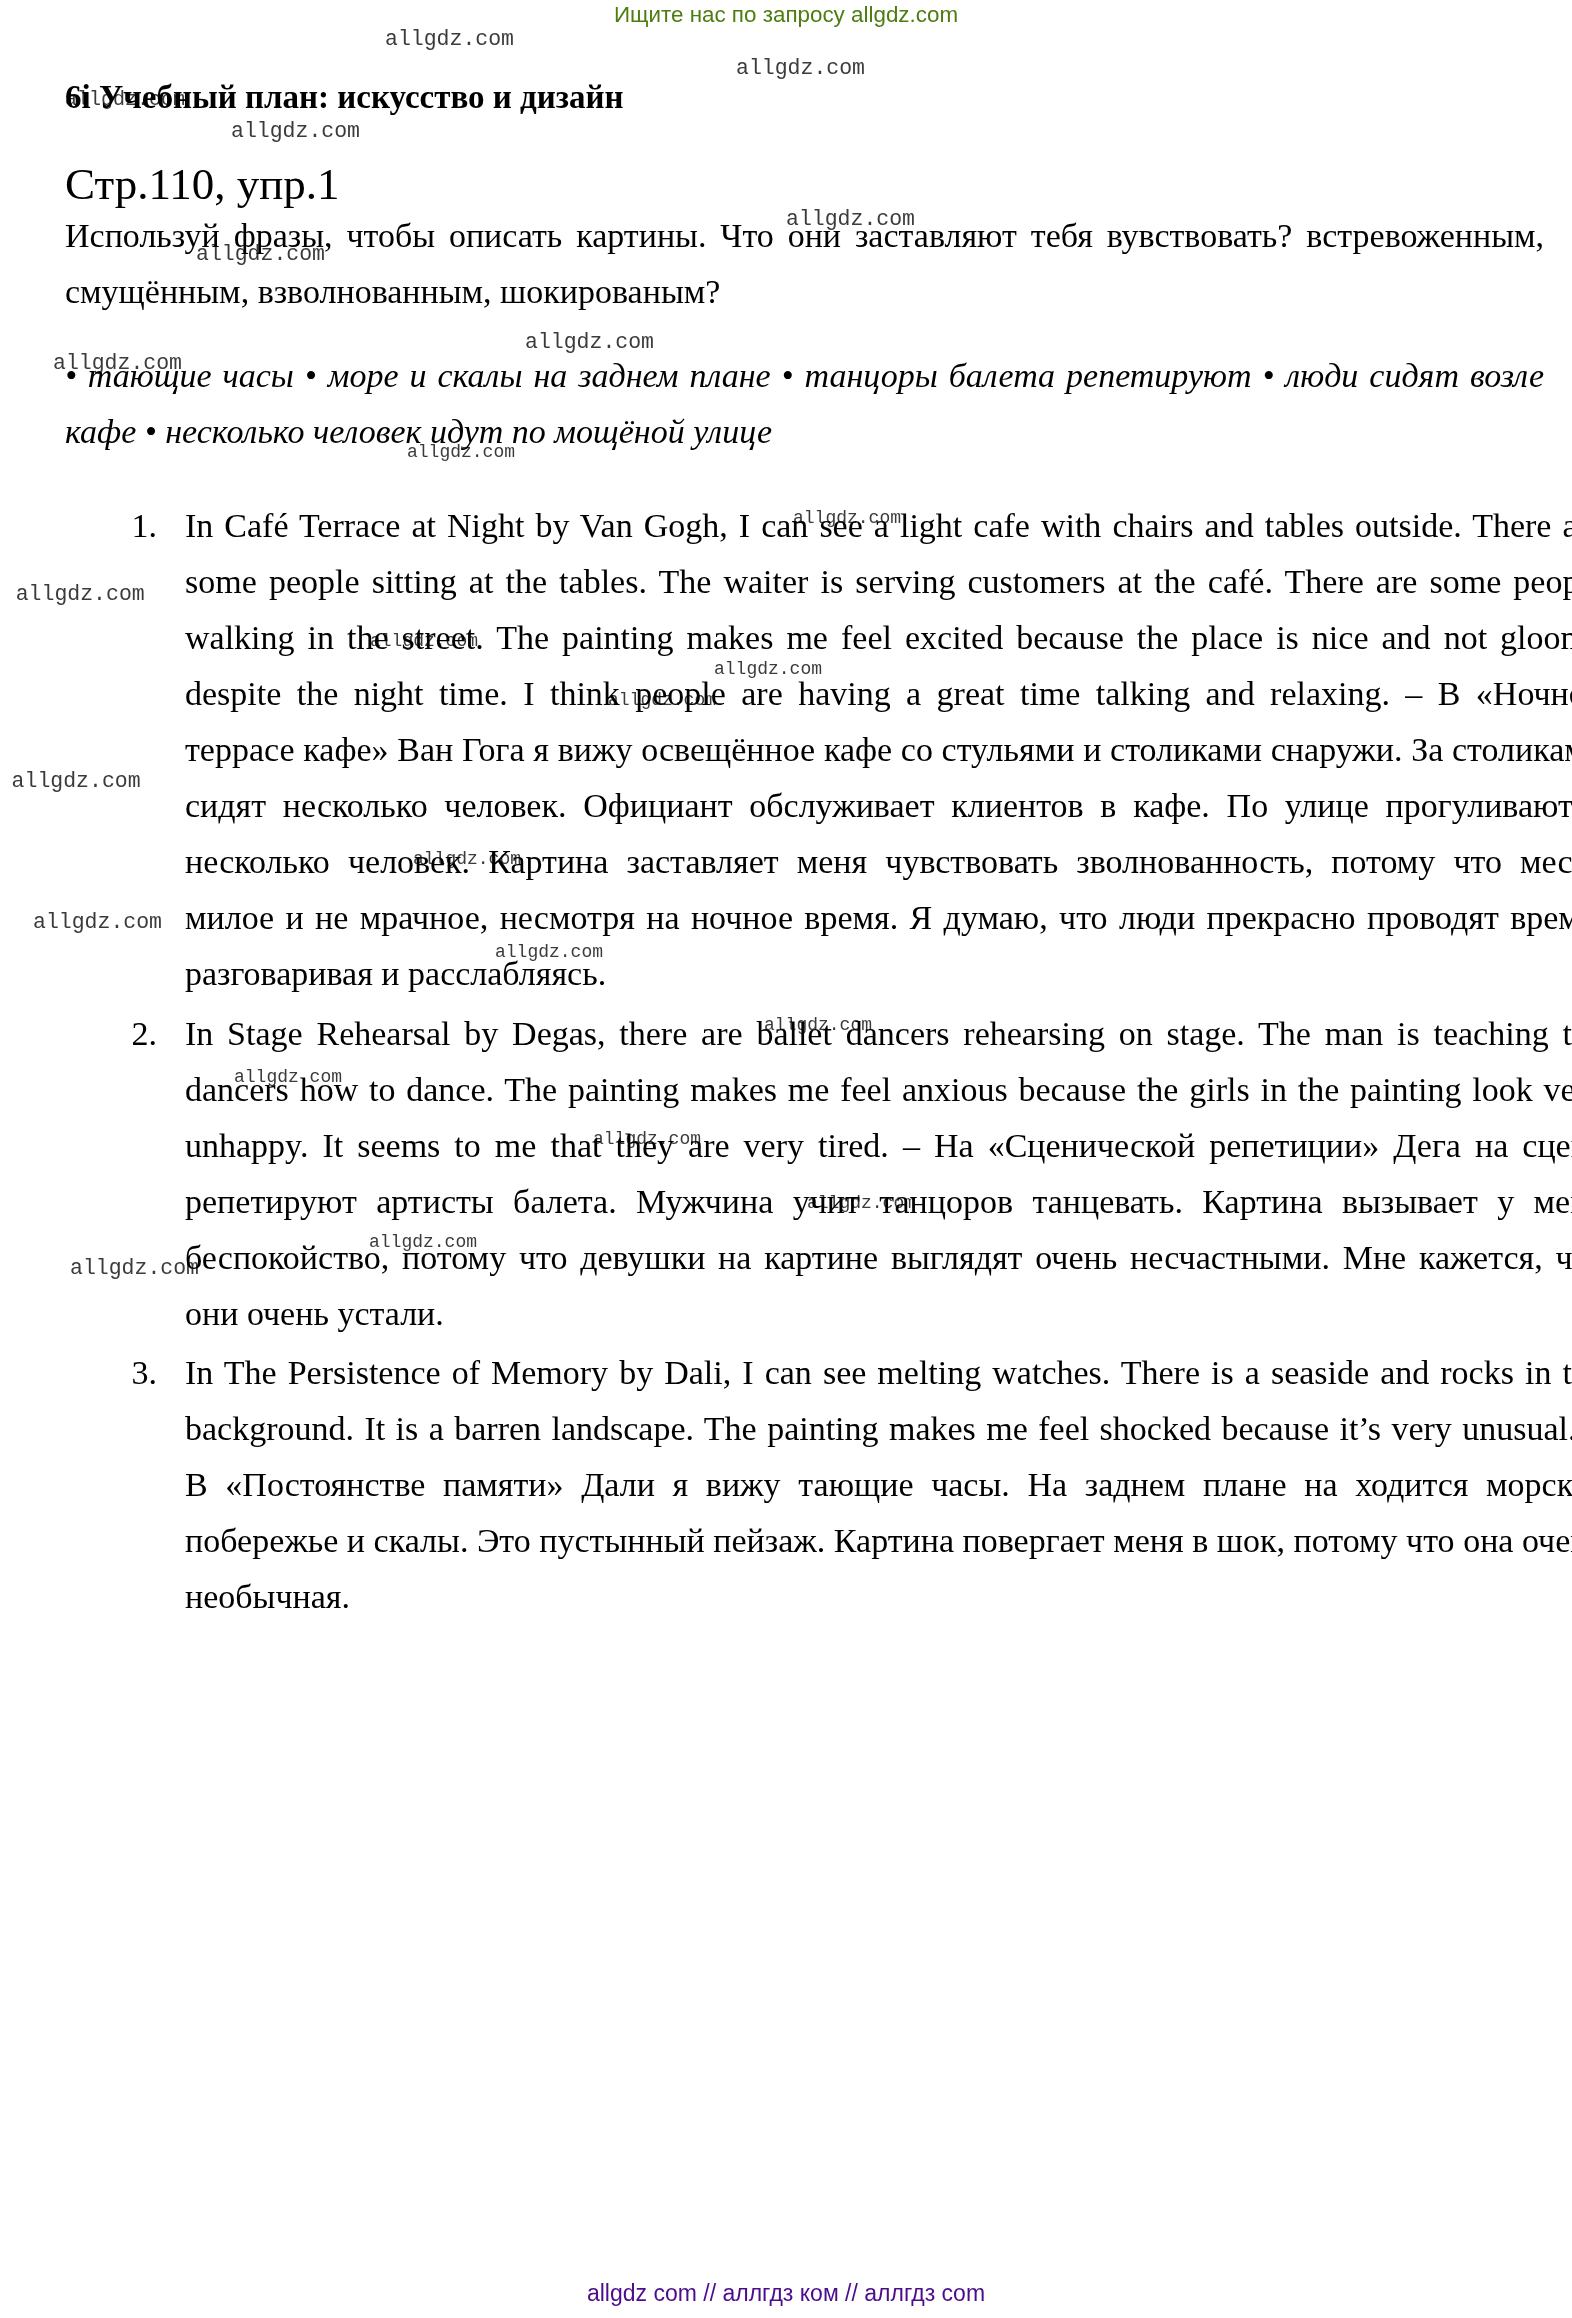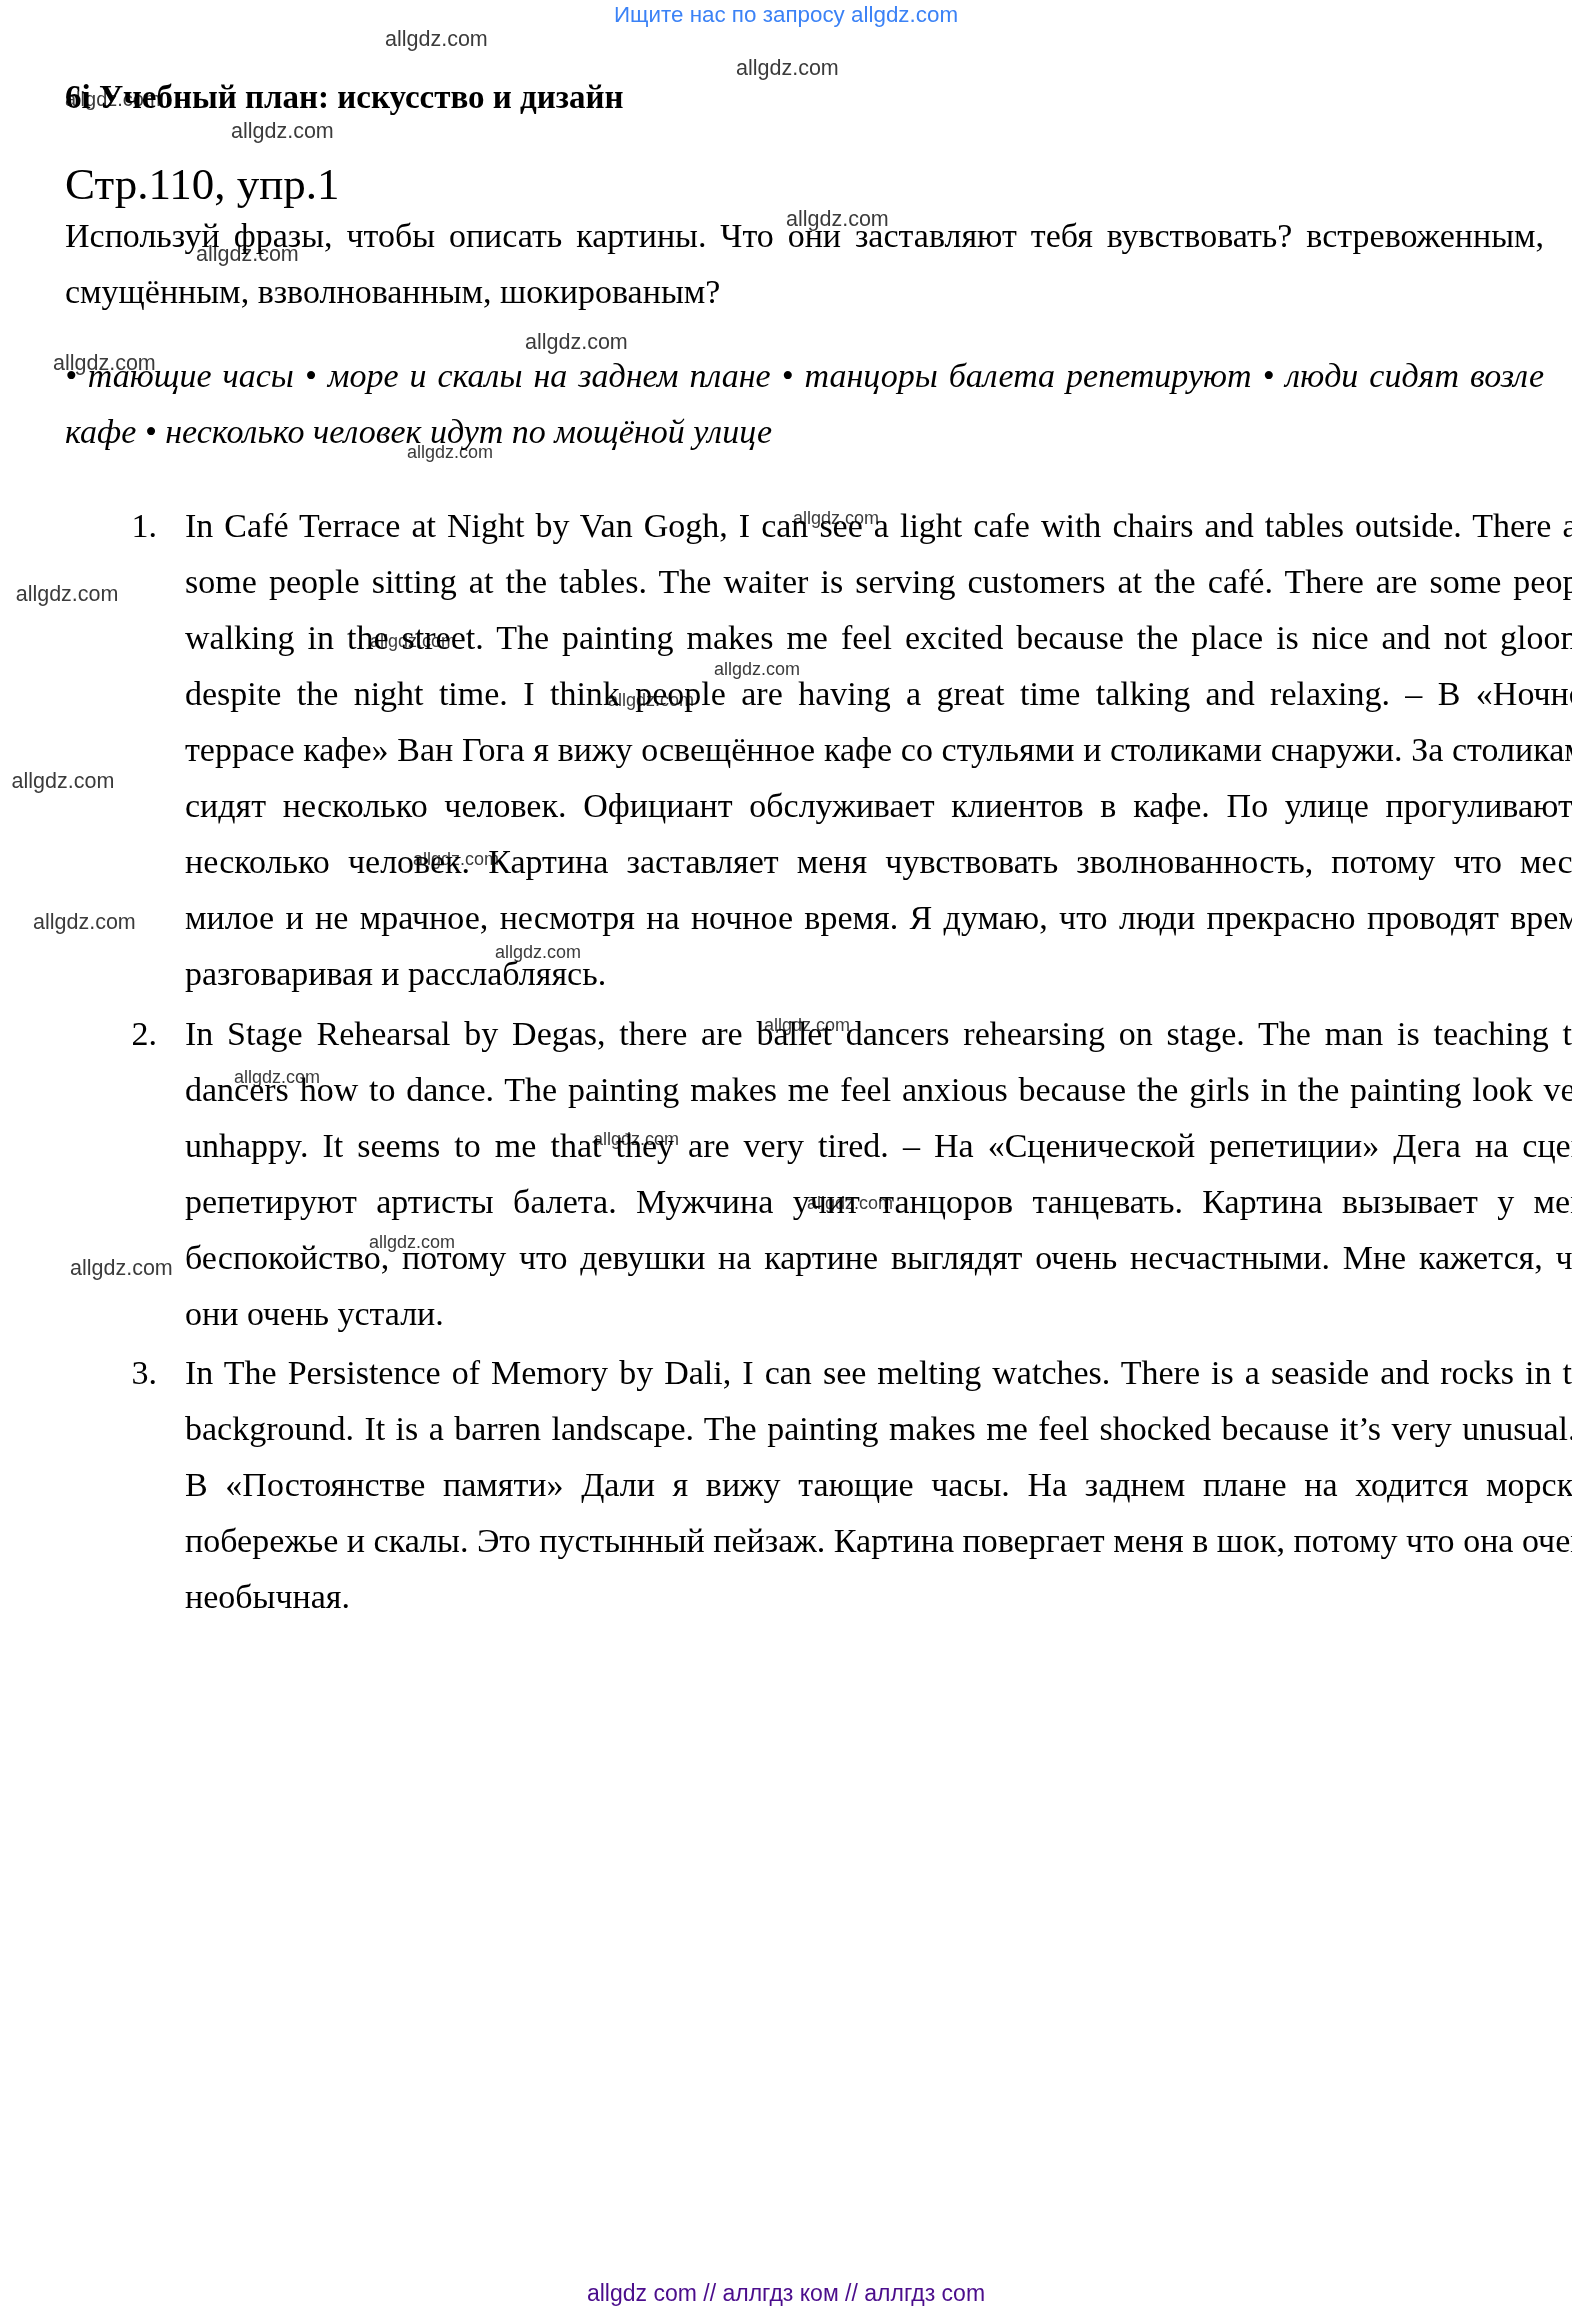--- a/index.html
+++ b/index.html
@@ -18,29 +18,29 @@
 
   
   .promo-header {
     position: absolute;
     top: 1.7px;
     left: 0;
     width: 1572px;
     text-align: center;
     font-family: "Liberation Sans", sans-serif;
     font-size: 22.4px;
-    color: #3b82f6;
+    color: #4d7c0f;
     letter-spacing: 0px;
     white-space: nowrap;
   }
 
   
   .wm {
     position: absolute;
-    font-family: Liberation Sans, sans-serif;
+    font-family: Liberation Mono, monospace;
     color: #3b3b3b;
     white-space: nowrap;
     pointer-events: none;
   }
 
   
   .doc {
     position: absolute;
     left: 65px;
     top: 76px;

